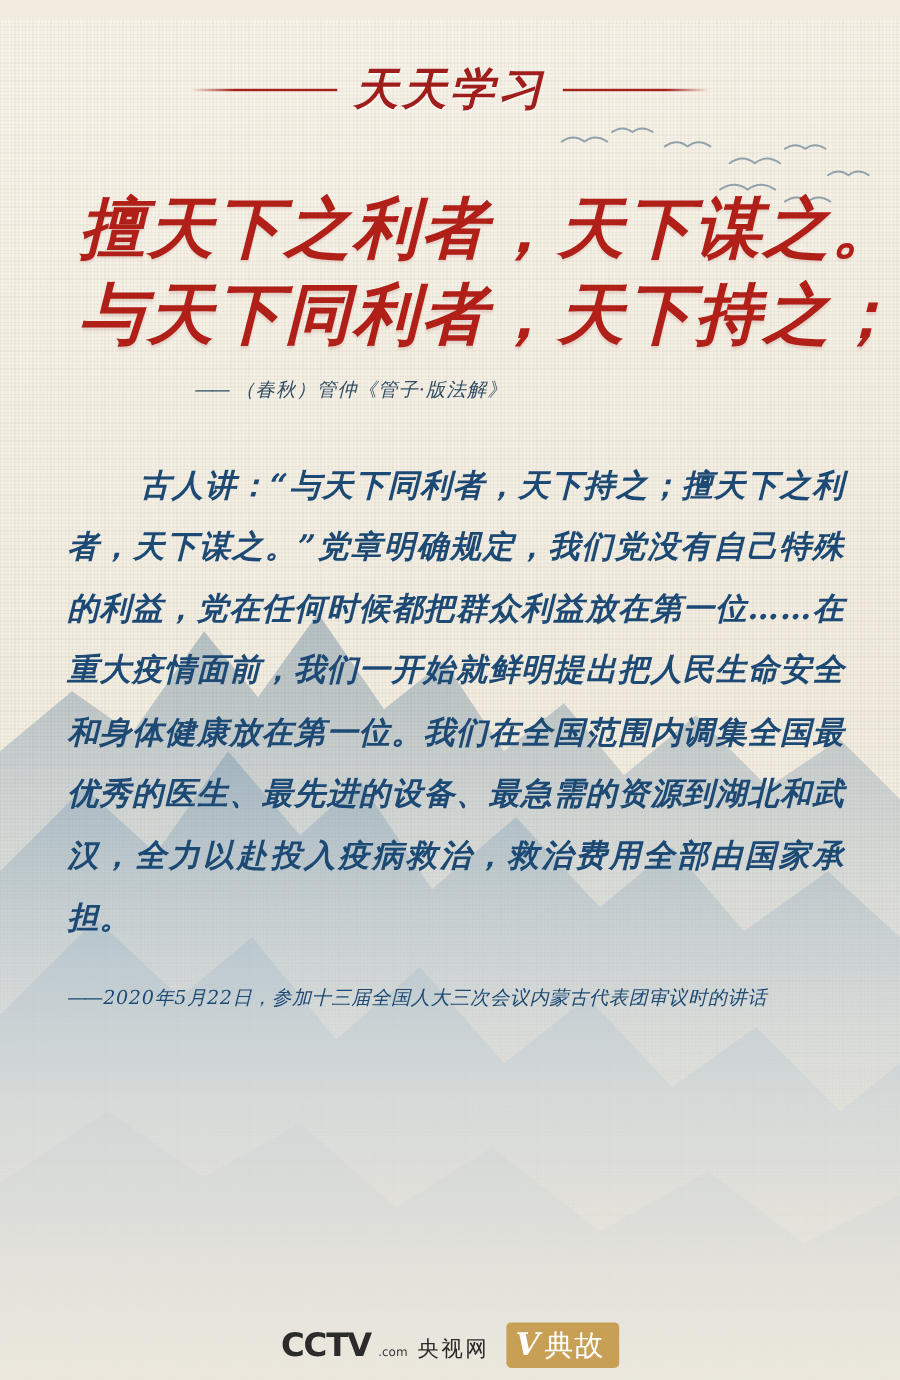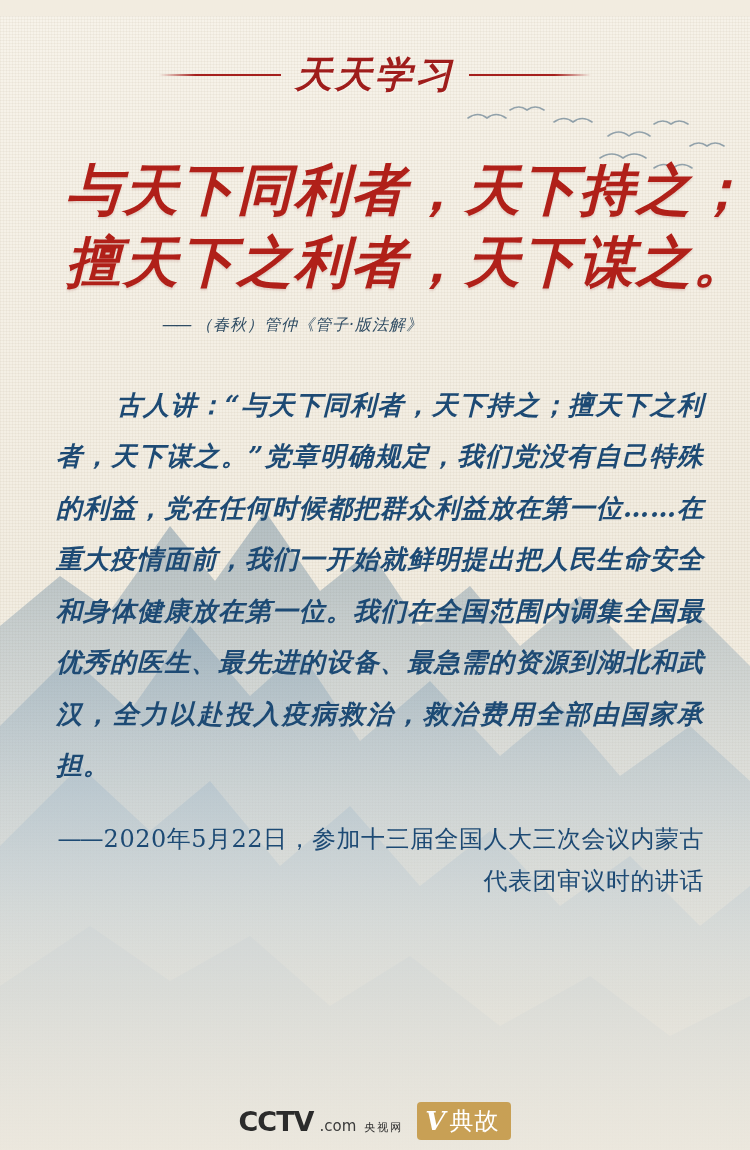--- a/index.html
+++ b/index.html
@@ -122,25 +122,25 @@
     font-size: 26px;
     line-height: 1.98;
     color: #1d4a74;
     text-align: justify;
     text-indent: 60px;
     letter-spacing: 1px;
   }
   .source-text {
     margin-top: 16px;
     font-family: "DejaVu Serif", "Liberation Serif", serif;
-    font-size: 24px;
+    font-style: italic;
+    font-size: 16px;
     line-height: 1.75;
     color: #1d4a74;
     letter-spacing: .5px;
-    text-align: right;
   }
   .source-text .dash {
     letter-spacing: -2px;
     margin-right: 2px;
   }
 
   
   .footer {
     position: absolute;
     left: 0;
@@ -164,27 +164,27 @@
   }
   .cctv-mark {
     font-family: "DejaVu Sans", "Liberation Sans", sans-serif;
     font-weight: 700;
     font-size: 27px;
     letter-spacing: -1px;
     color: #2b2b2b;
   }
   .cctv-com {
     font-family: "DejaVu Sans", "Liberation Sans", sans-serif;
-    font-size: 15px;
+    font-size: 10px;
     color: #3a3a3a;
     letter-spacing: 0px;
   }
   .cctv-cn {
     font-family: Liberation Sans, sans-serif;
-    font-size: 11px;
+    font-size: 18px;
     color: #2b2b2b;
     letter-spacing: 2px;
     margin-left: 2px;
   }
   .v-badge {
     display: flex;
     align-items: center;
     gap: 4px;
     background: #c8a055;
     border-radius: 4px;
@@ -254,22 +254,22 @@
 
   <div class="header">
     <div class="header-inner">
       <span class="rule"></span>
       <span class="brand">天天学习</span>
       <span class="rule right"></span>
     </div>
   </div>
 
   <div class="quote-block">
+    <div class="quote-line">擅天下之利者，天下谋之。</div>
     <div class="quote-line">与天下同利者，天下持之；</div>
-    <div class="quote-line">擅天下之利者，天下谋之。</div>
     <div class="attribution">
       <span class="dash">——</span><span>（春秋）管仲《管子·版法解》</span>
     </div>
   </div>
 
   <div class="body-block">
     <p class="body-text">古人讲：“与天下同利者，天下持之；擅天下之利者，天下谋之。”党章明确规定，我们党没有自己特殊的利益，党在任何时候都把群众利益放在第一位……在重大疫情面前，我们一开始就鲜明提出把人民生命安全和身体健康放在第一位。我们在全国范围内调集全国最优秀的医生、最先进的设备、最急需的资源到湖北和武汉，全力以赴投入疫病救治，救治费用全部由国家承担。</p>
     <p class="source-text">
       <span class="dash">——</span><span>2020年5月22日，参加十三届全国人大三次会议内蒙古代表团审议时的讲话</span>
     </p>

